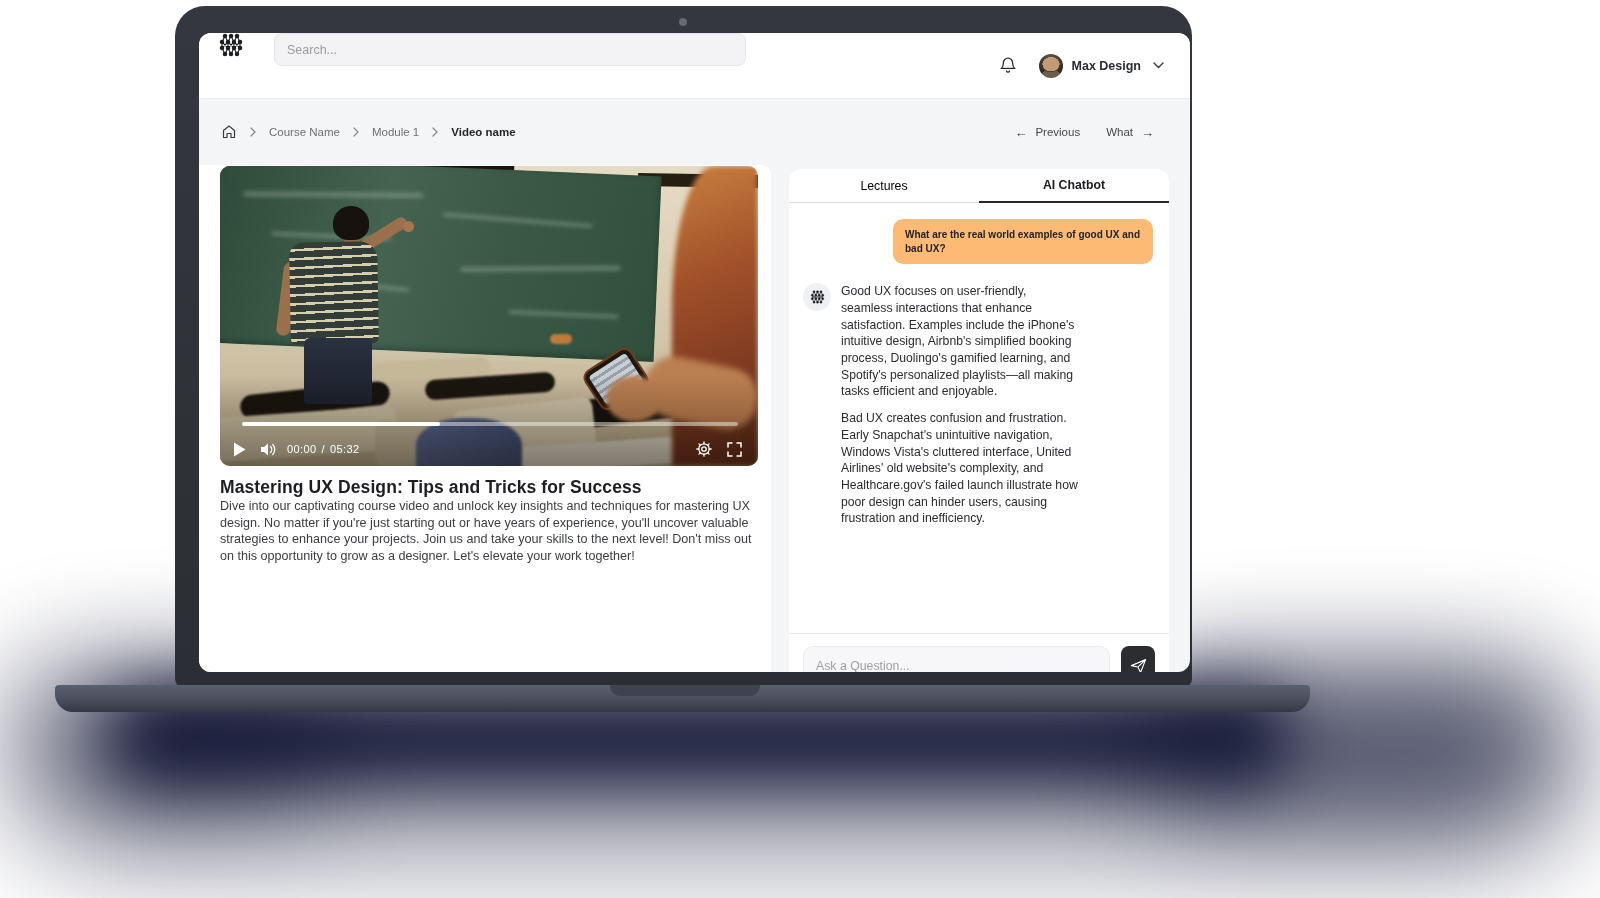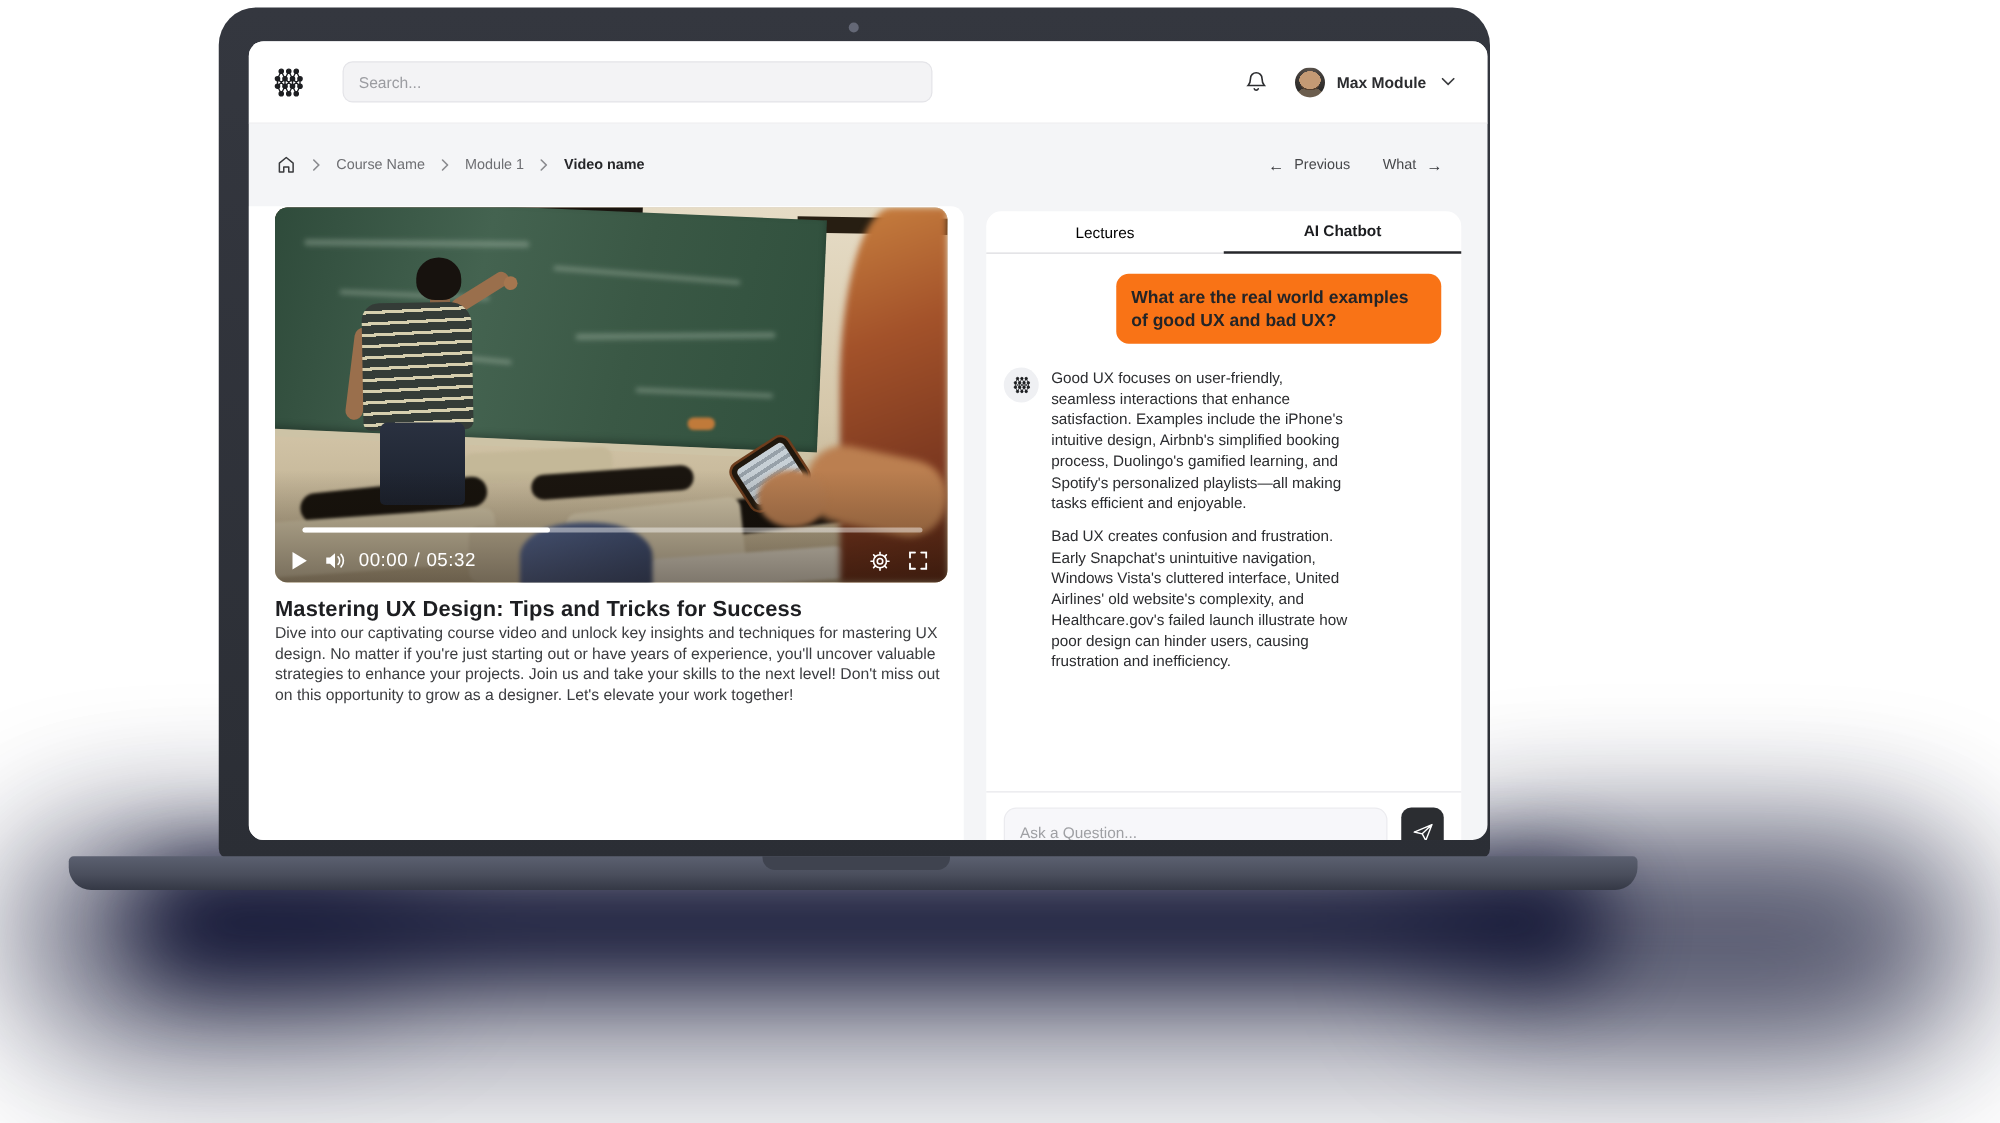--- a/index.html
+++ b/index.html
@@ -19,21 +19,21 @@
   .camera-dot { left:504px; top:12px; width:8px; height:8px; border-radius:50%; background:#646876; }
   .laptop-base { left:55px; top:685px; width:1255px; height:27px;
     background:linear-gradient(180deg,#5b6070 0%,#4a4e5c 55%,#343845 100%);
     border-radius:4px 4px 18px 18px; }
   .base-notch { left:555px; top:0; width:150px; height:11px; background:#3f434f; border-radius:0 0 10px 10px; }
 
   
   .screen { left:199px; top:33px; width:991px; height:639px; background:#f4f5f7; border-radius:12px; overflow:hidden; }
 
   
-  .hdr { display:flex; align-items:center; height:66px; background:#fff; border-bottom:1px solid #ededf0; padding:0 26px 0 19px; }
+  .hdr { display:flex; height:66px; background:#fff; border-bottom:1px solid #ededf0; padding:0 26px 0 19px; }
   .search { margin-left:30px; width:472px; height:33px; background:#f3f3f5; border:1px solid #e4e4e8;
     border-radius:8px; font-size:12.5px; color:#3c3d41; padding:0 12px; outline:none; font-family:"Liberation Sans",sans-serif; }
   .search::placeholder { color:#9b9ca1; }
   .hdr-right { margin-left:auto; display:flex; align-items:center; }
   .bell { margin-right:22px; display:flex; }
   .avatar { width:24px; height:24px; border-radius:50%; margin-right:9px; overflow:hidden;
     background:
       radial-gradient(ellipse 36% 30% at 50% 42%, #c49a74 98%, transparent 100%),
       radial-gradient(ellipse 30% 18% at 50% 58%, #55402e 98%, transparent 100%),
       radial-gradient(ellipse 46% 30% at 50% 96%, #6b5d4d 98%, transparent 100%),
@@ -85,37 +85,37 @@
   .fg-hand { left:386px; top:210px; width:56px; height:46px; background:#b97f52; border-radius:50%; filter:blur(2px); }
   .phone { left:368px; top:190px; width:56px; height:46px; background:#20180e; border:2px solid #6e3d1d;
     border-radius:9px; transform:rotate(-33deg); }
   .phone-screen { position:absolute; inset:4px; background:repeating-linear-gradient(180deg,#c7d0d6 0 4px,#97a1a9 4px 7px); border-radius:4px; }
   .fg-knee { left:196px; top:252px; width:106px; height:60px; background:linear-gradient(120deg,#53658e,#39496b); border-radius:45% 45% 0 0; filter:blur(1.5px); }
   .v-shade { left:0; top:210px; width:100%; height:90px; background:linear-gradient(180deg,transparent,rgba(18,9,4,.45)); }
 
   .v-progress { left:22px; right:20px; bottom:40px; height:4px; background:rgba(255,255,255,.45); border-radius:2px; }
   .v-progress-fill { height:4px; background:#fff; border-radius:2px; width:40%; }
   .v-controls { left:13px; right:16px; bottom:9px; display:flex; align-items:center; color:#fff; }
-  .v-time { font-size:15px; letter-spacing:.4px; margin-left:10px; display:flex; gap:5px;justify-content:flex-end; }
+  .v-time { font-size:11px; letter-spacing:.4px; margin-left:10px; display:flex; gap:5px;justify-content:flex-end; }
   .v-right { margin-left:auto; display:flex; align-items:center; gap:15px; }
   .vol-icon { margin-left:14px; display:flex; }
 
   
   .lesson-title { margin-top:11px; font-size:17.5px; font-weight:700; color:#1d1e21; letter-spacing:.1px; }
   .lesson-desc { width:537px; font-size:12.6px; line-height:16.6px; color:#3c3d40; }
 
   
   .tabs { display:flex; height:34px; flex:none; }
   .tab { flex:1; display:flex; align-items:center; justify-content:center; font-size:12.3px; cursor:pointer; }
   .tab.inactive { color:#000000; border-bottom:1px solid #dcdce0; }
   .tab.active { color:#1b1c1f; font-weight:700; border-bottom:2px solid #26272b; }
   .chat { flex:none; height:430px; padding:16px 16px 0 14px; overflow:hidden; }
   .bubble-row { display:flex; justify-content:flex-end; }
-  .user-bubble { max-width:260px; background:#f97316; border-radius:10px; padding:9px 12px;
-    font-size:14px; font-weight:700; color:#232427; line-height:1.36; }
+  .user-bubble { max-width:260px; background:#fdba74; border-radius:10px; padding:9px 12px;
+    font-size:10px; font-weight:700; color:#232427; line-height:1.36; }
   .ai-row { margin-top:19px; display:flex; gap:10px; }
   .ai-avatar { flex:none; width:28px; height:28px; border-radius:50%; background:#eff0f3; display:flex; align-items:center; justify-content:center; }
   .ai-msgs { width:240px; font-size:12.2px; color:#2b2c2f; line-height:1.37; }
   .ai-msgs p + p { margin-top:10px; }
   .chat-footer { flex:none; border-top:1px solid #e8e8ec; padding:12px 14px; display:flex; gap:11px; align-items:center; }
   .ask-input { flex:1; height:40px; background:#f7f7fa; border:1px solid #ebebef; border-radius:10px;
     font-size:12.3px; padding:0 12px; color:#26272a; outline:none; font-family:"Liberation Sans",sans-serif; }
   .ask-input::placeholder { color:#9fa0a4; }
   .send-btn { flex:none; width:34px; height:40px; background:#2b2d31; border:none; border-radius:8px;
     display:flex; align-items:center; justify-content:center; cursor:pointer; }
@@ -165,21 +165,21 @@
     </svg>
     <input class="search" placeholder="Search..." style="">
     <div class="hdr-right">
       <span class="bell">
         <svg width="18" height="19" viewBox="0 0 18 19" fill="none" stroke="#2c2d30" stroke-width="1.3" stroke-linecap="round">
           <path d="M9 2.2 a4.6 4.6 0 0 1 4.6 4.6 c0 3.4 1 4.6 1.9 5.6 H2.5 c.9-1 1.9-2.2 1.9-5.6 A4.6 4.6 0 0 1 9 2.2 Z"></path>
           <path d="M7.4 15 a1.7 1.7 0 0 0 3.2 0"></path>
         </svg>
       </span>
       <div class="avatar"></div>
-      <span class="user-name">Max Module</span>
+      <span class="user-name">Max Design</span>
       <svg width="11" height="7" viewBox="0 0 11 7">
         <polyline points="1,1 5.5,5.5 10,1" fill="none" stroke="#3a3b3e" stroke-width="1.4" stroke-linecap="round"></polyline>
       </svg>
     </div>
   </div>
 
   <div class="crumb-row">
     <svg width="16" height="16" viewBox="0 0 16 16">
       <path d="M2.5 6.5 L8 2 L13.5 6.5 V13.5 H10 V9.5 H6 V13.5 H2.5 Z" fill="none" stroke="#3a3b3e" stroke-width="1.2" stroke-linejoin="round"></path>
     </svg>

